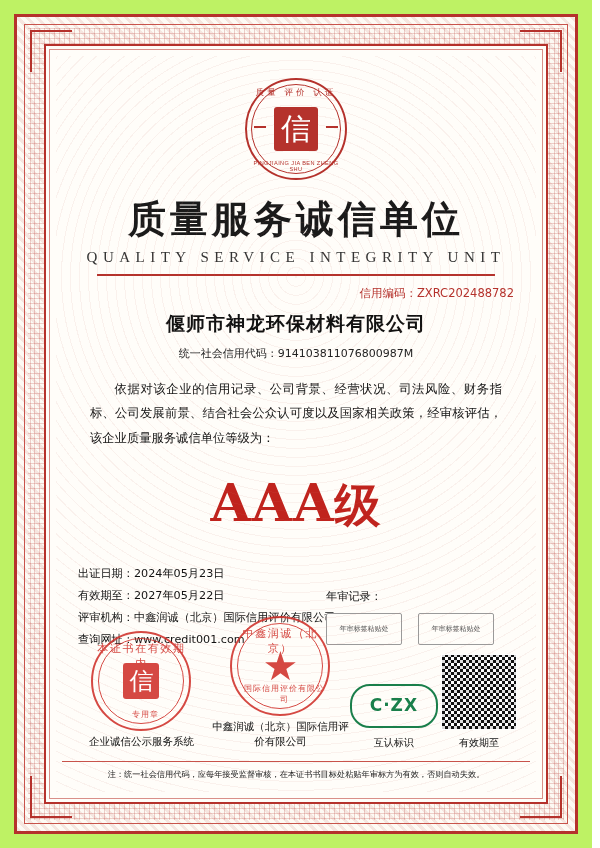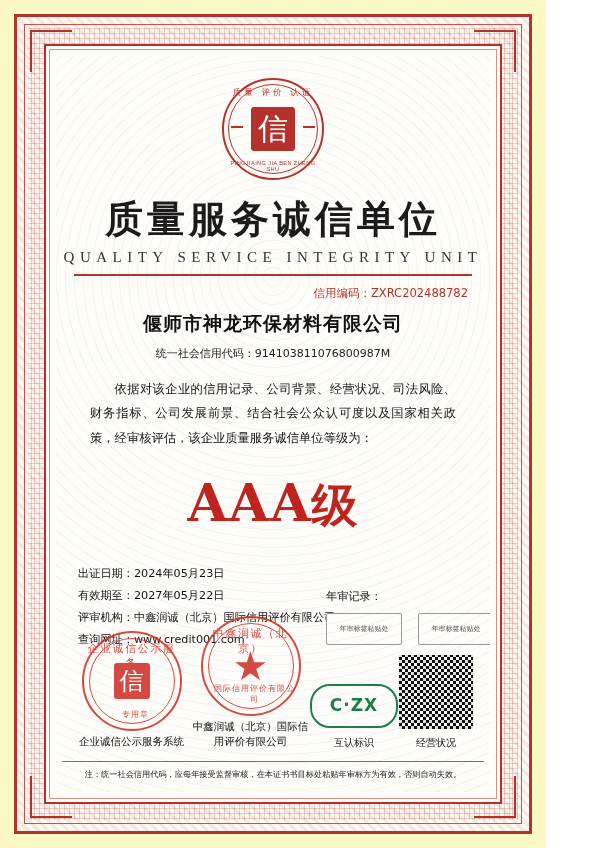--- a/index.html
+++ b/index.html
@@ -8,23 +8,23 @@
     background: #ffffff;
   }
   body {
     width: 600px;
     height: 848px;
     font-family: "Liberation Sans", sans-serif;
     overflow: hidden;
   }
   .certificate {
     position: relative;
-    width: 546px;
+    width: 592px;
     height: 848px;
-    background: #fef9c3;
+    background: #bef264;
     box-sizing: border-box;
     padding: 14px;
   }
   
   .frame-outer {
     position: absolute;
     left: 14px; top: 14px; right: 14px; bottom: 14px;
     border: 3px solid #b5322c;
     background:
       repeating-linear-gradient(45deg, rgba(181,50,44,0.10) 0 3px, rgba(253,250,244,0) 3px 7px),
@@ -439,21 +439,21 @@
           <div class="sticker">年审标签粘贴处</div>
           <div class="sticker">年审标签粘贴处</div>
         </div>
       </div>
     </div>
 
     <div class="seals">
       <div class="seal-block">
         <div class="seal-stamp">
           <div class="inner-ring"></div>
-          <div class="arc-top">企业诚信公示服务</div>
+          <div class="arc-top">本证书在有效期内</div>
           <div class="center-mark">信</div>
           <div class="arc-bottom">专用章</div>
         </div>
         <div class="seal-caption">企业诚信公示服务系统</div>
       </div>
 
       <div class="seal-block">
         <div class="seal-stamp star">
           <div class="inner-ring"></div>
           <div class="arc-top">中鑫润诚（北京）</div>
@@ -463,20 +463,20 @@
         <div class="seal-caption">中鑫润诚（北京）国际信用评价有限公司</div>
       </div>
 
       <div class="mark-block">
         <div class="mutual-mark">C·ZX</div>
         <div class="small-caption">互认标识</div>
       </div>
 
       <div class="qr-block">
         <div class="qr"></div>
-        <div class="small-caption">经营状况</div>
+        <div class="small-caption">有效期至</div>
       </div>
     </div>
 
     <div class="footnote-rule"></div>
     <div class="footnote">注：统一社会信用代码，应每年接受监督审核，在本证书书目标处粘贴年审标方为有效，否则自动失效。</div>
   </div>
 </div>
 
 </body></html>

